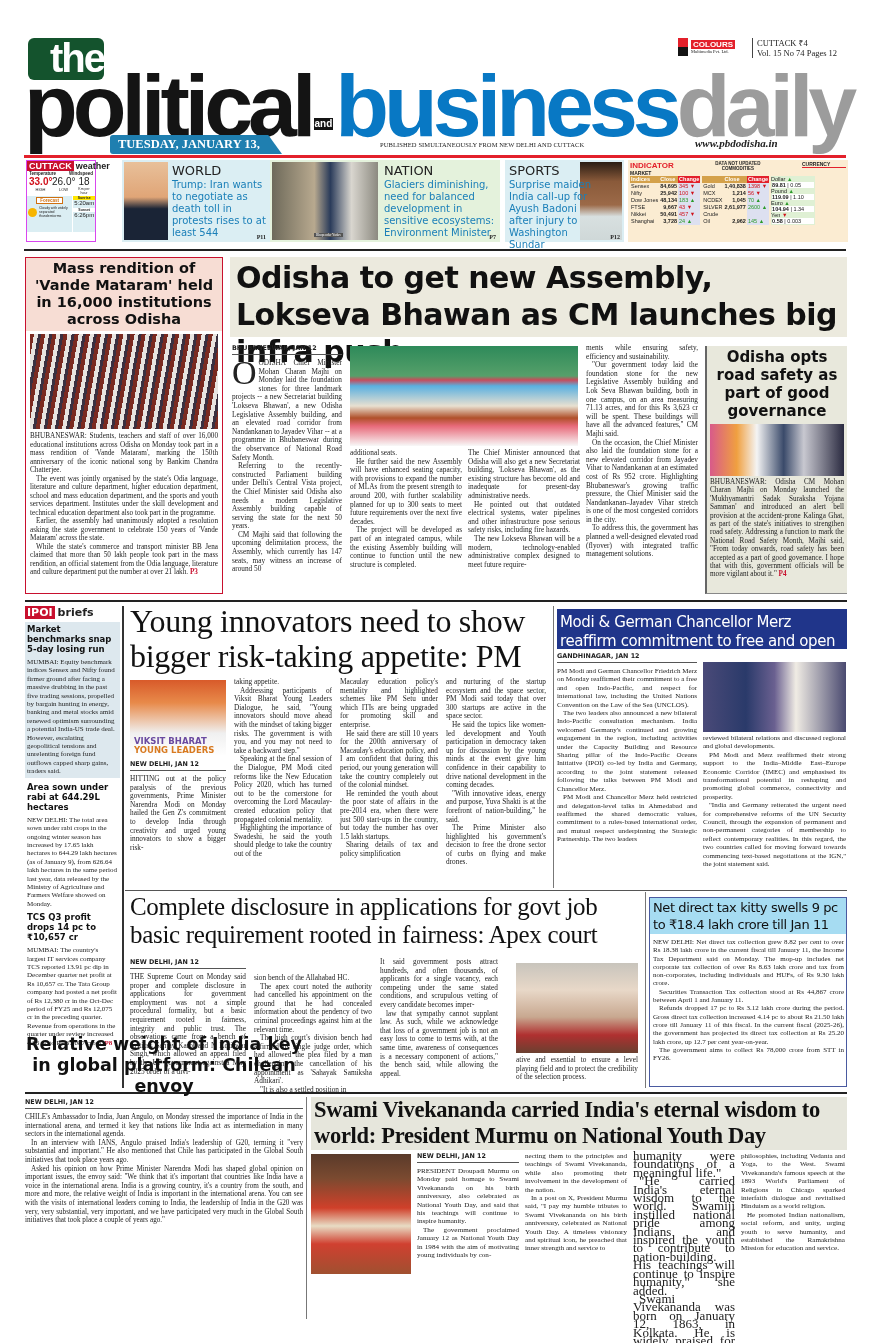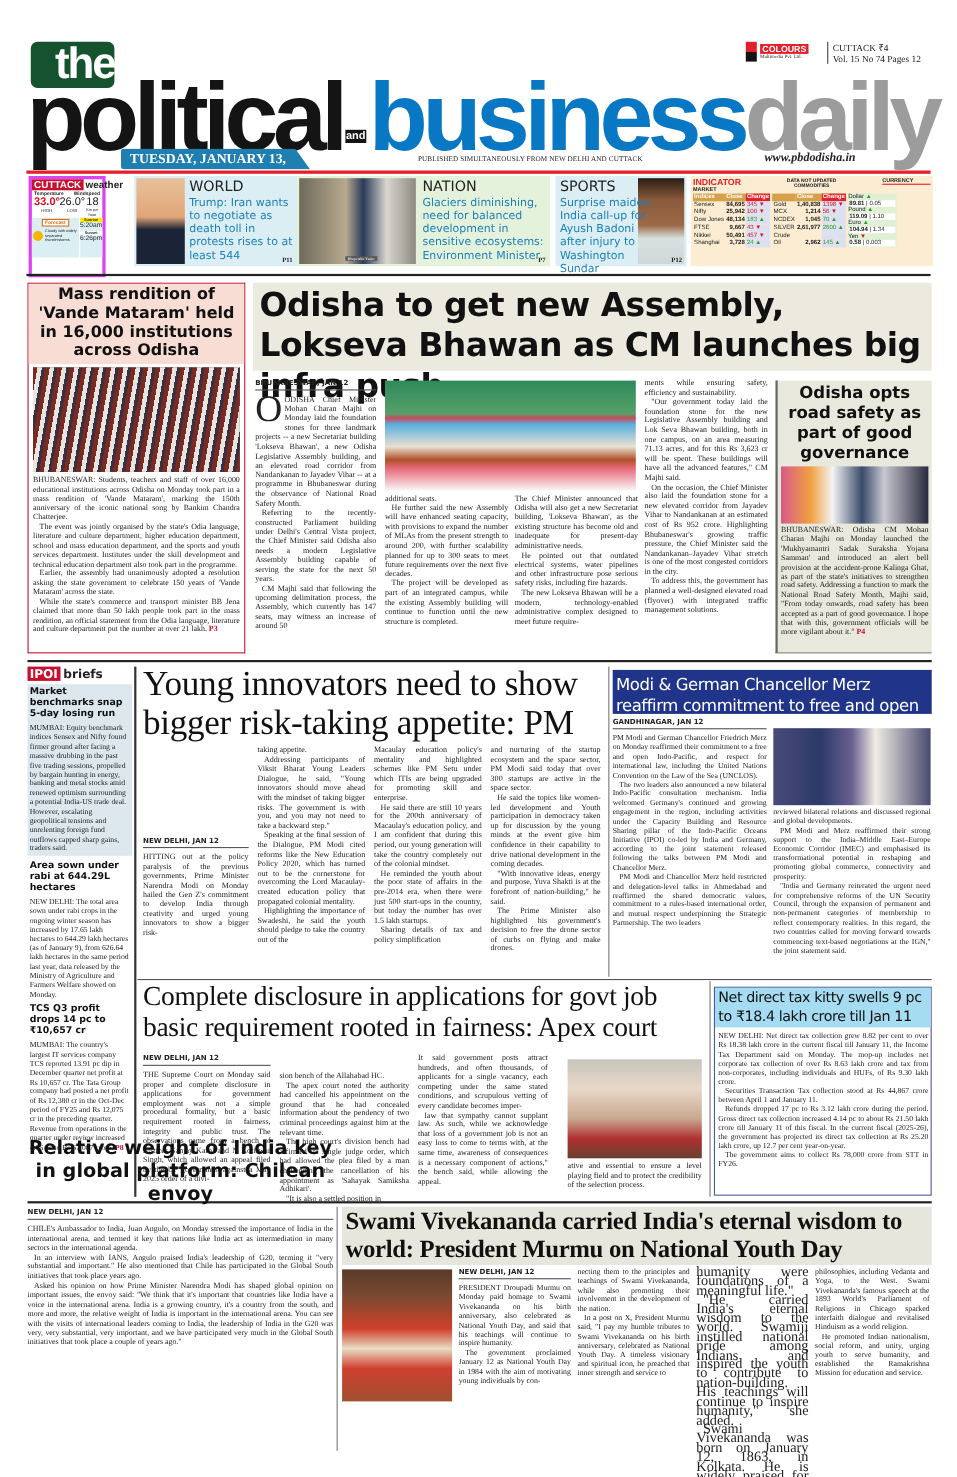--- a/index.html
+++ b/index.html
@@ -68,21 +68,21 @@
     <div class="ct">COLOURS</div>
     <div class="mm serif">Multimedia Pvt. Ltd.</div>
   </div>
 </div>
 <div class="abs serif" id="issue">
   <div>CUTTACK ₹4</div>
   <div>Vol. 15  No 74 Pages 12</div>
 </div>
 <div class="abs" id="redrule"></div>
 
-<div class="abs strip" id="weather" style="height:92px;background:#fff;border:3px solid #d946ef">
+<div class="abs strip" id="weather" style="height:82px;background:#fff;border:1px solid #d946ef">
   <div class="hd">
       <span class="c">CUTTACK</span>
       <span style="margin-left:2px">weather</span>
     </div>
   <div style="display:flex;font-size:4.5px;font-weight:bold;justify-content:space-between;padding:0 2px">
       <span>Temperature</span>
       <span>Windspeed</span>
     </div>
   <div style="display:flex;align-items:flex-start;padding:0 2px">
     <div style="text-align:center;width:23px">
@@ -305,20 +305,24 @@
   </div>
   <div style="margin-top:4px;padding:0 2px">
     <div class="hl-sans" style="font-size:8.5px;line-height:10px">TCS Q3 profit drops 14 pc to ₹10,657 cr</div>
     <div class="body" style="text-align:left;margin-top:4px;font-size:7px;line-height:8.4px"><span>MUMBAI: The country's largest IT services company TCS reported 13.91 pc dip in December quarter net profit at Rs 10,657 cr. The Tata Group company had posted a net profit of Rs 12,380 cr in the Oct-Dec period of FY25 and Rs 12,075 cr in the preceding quarter. Revenue from operations in the quarter under review increased 4.86 pc to Rs 67,087 crore.</span> <span class="pageref">P8</span></div>
   </div>
 </div>
 <div class="vsep" style="left:122px;top:606px;height:482px;background:#333;width:2px"></div>
 
 <div class="abs hl-serif" style="left:130px;top:604px;width:420px;font-size:32px;line-height:35px;letter-spacing:-.3px">Young innovators need to show bigger risk-taking appetite: PM</div>
 <div class="abs" style="left:130px;top:678px;width:420px;height:210px">
+  <div class="abs photo" style="left:0;top:2px;width:96px;height:76px;background:linear-gradient(#d85a2a 0%,#e88a4a 30%,#f0f0f0 70%,#fff 100%)">
+    <div style="position:absolute;bottom:10px;left:4px;font-family:'DejaVu Sans',sans-serif;font-weight:bold;font-size:8.5px;color:#6a4aa0;line-height:9px"><span>VIKSIT BHARAT</span></div>
+    <div style="position:absolute;bottom:1px;left:4px;font-family:'DejaVu Sans',sans-serif;font-weight:bold;font-size:8.5px;color:#d87a20;line-height:9px"><span>YOUNG LEADERS</span></div>
+  </div>
   <div class="abs" style="left:0;top:82px;width:96px">
     <div class="dateline">NEW DELHI, JAN 12</div>
     <div class="body">
         <p>HITTING out at the policy paralysis of the previous governments, Prime Minister Narendra Modi on Monday hailed the Gen Z's commitment to develop India through creativity and urged young innovators to show a bigger risk-</p>
       </div>
   </div>
   <div class="abs body" style="left:104px;top:0;width:98px">
     <p>taking appetite.</p>
     <p>Addressing participants of Viksit Bharat Young Leaders Dialogue, he said, "Young innovators should move ahead with the mindset of taking bigger risks. The government is with you, and you may not need to take a backward step."</p>
     <p>Speaking at the final session of the Dialogue, PM Modi cited reforms like the New Education Policy 2020, which has turned out to be the cornerstone for overcoming the Lord Macaulay-created education policy that propagated colonial mentality.</p>

